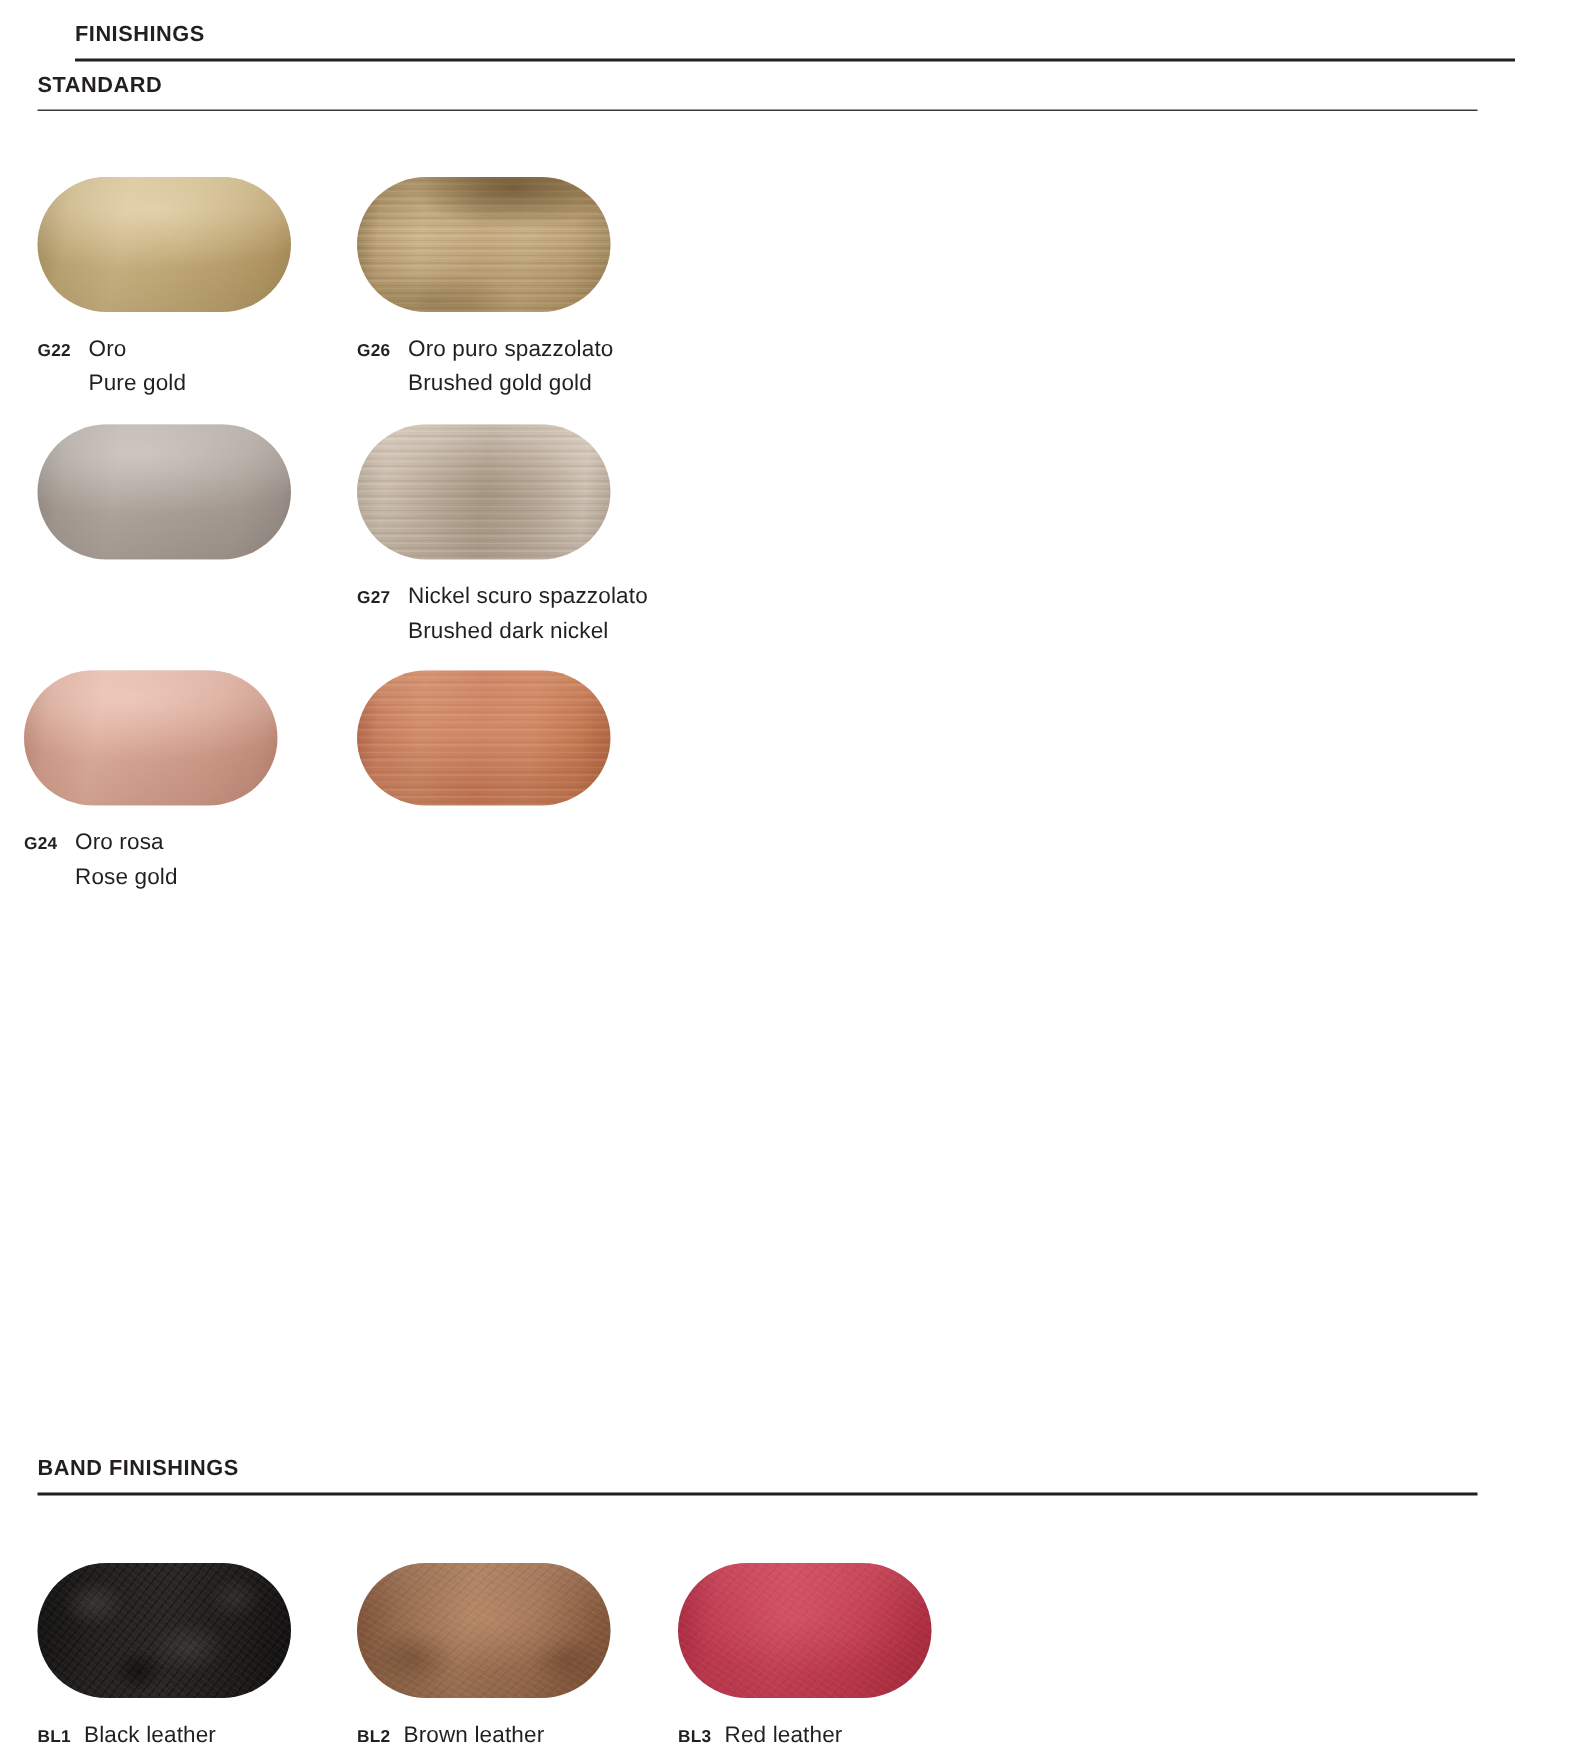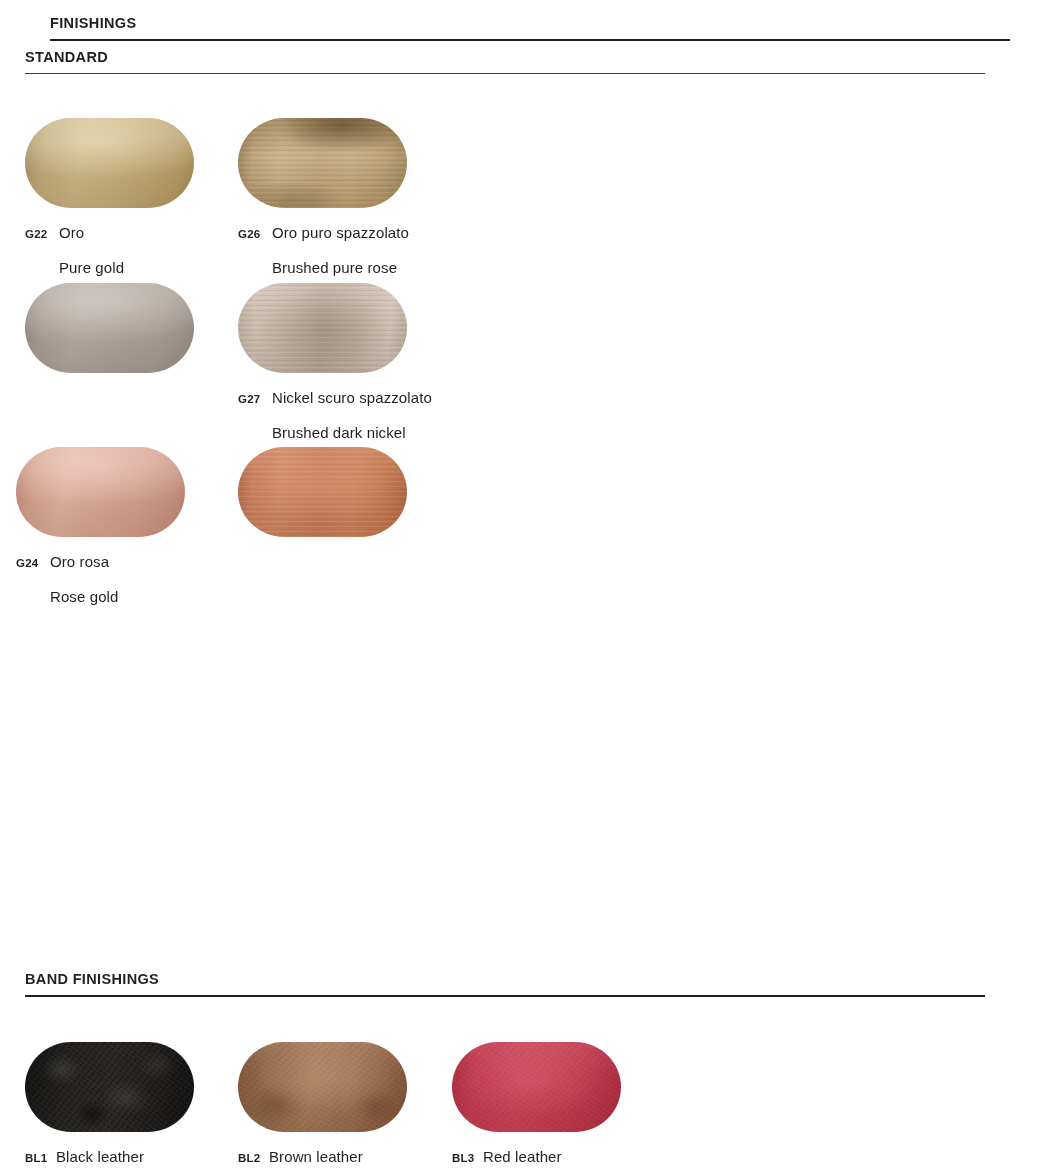--- a/index.html
+++ b/index.html
@@ -85,21 +85,20 @@
   .labels {
     margin-top: 14px;
     display: block;
     white-space: nowrap;
   }
 
   .lbl-line {
     display: block;
     line-height: 21px;
     white-space: nowrap;
-    margin-top: 12px;
   }
 
   .code {
     font-size: 11.5px;
     font-weight: bold;
     letter-spacing: 0.2px;
     color: #231f20;
     display: inline-block;
     width: 34px;
     vertical-align: baseline;
@@ -307,21 +306,21 @@
 
     <div class="swatch-cell" style="left:238px;">
       <div class="swatch sw-g26">
         <div class="grain"></div>
       </div>
       <div class="labels">
         <span class="lbl-line">
           <span class="code">G26</span><span class="name">Oro puro spazzolato</span>
         </span>
         <span class="lbl-line sub">
-          <span class="code">G26</span><span class="name">Brushed pure rose</span>
+          <span class="code">G26</span><span class="name">Brushed gold gold</span>
         </span>
       </div>
     </div>
 
   </div>
 
   <div class="swatch-row" style="top:283px;">
 
     <div class="swatch-cell" style="left:25px;">
       <div class="swatch sw-g23">

